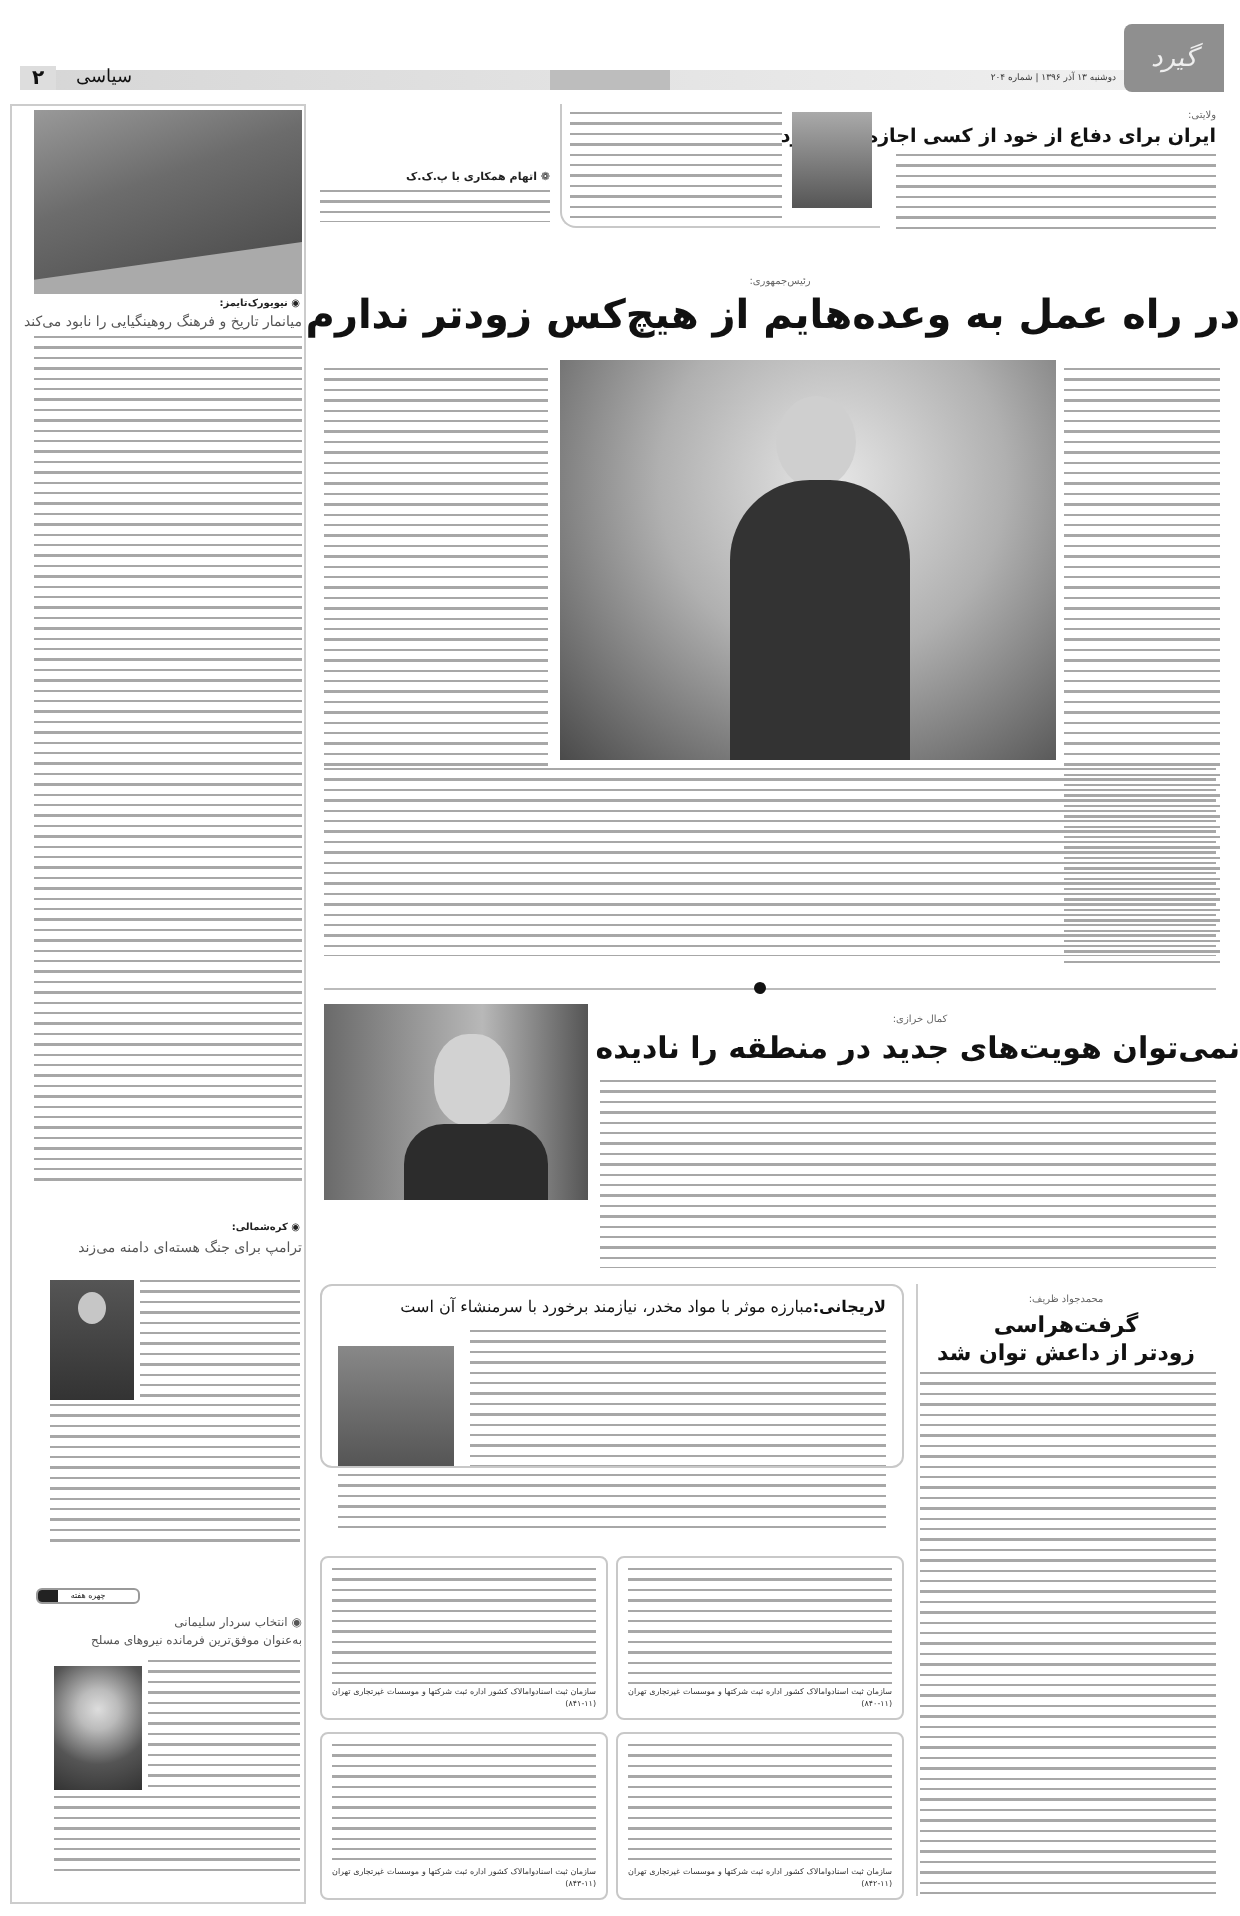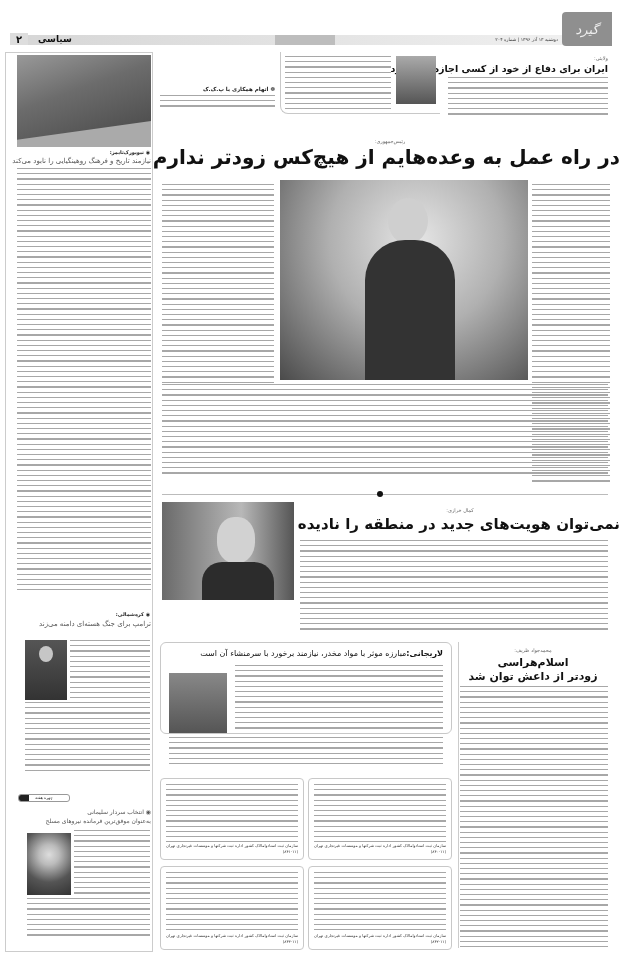--- a/index.html
+++ b/index.html
@@ -4,21 +4,21 @@
 <style>
 *{box-sizing:border-box;margin:0;padding:0}
 body{width:620px;height:958px;background:#fff;font-family:"DejaVu Sans",sans-serif;color:#222;position:relative;overflow:hidden;direction:rtl}
 .abs{position:absolute}
 .txt{font-size:4px;line-height:6px;color:#555;text-align:justify;overflow:hidden}
 .txt-lines{background:repeating-linear-gradient(to bottom,#8a8a8a 0,#8a8a8a 1.2px,transparent 1.2px,transparent 5.2px);opacity:.75}
 .header-bar{left:10px;top:35px;width:600px;height:10px;background:linear-gradient(to left,#f2f2f2 0%,#e6e6e6 40%,#d6d6d6 100%)}
 .header-bar .mid{position:absolute;left:265px;top:0;width:60px;height:10px;background:#bdbdbd}
 .logo{right:8px;top:12px;width:50px;height:34px;background:#8f8f8f;border-radius:4px 0 0 4px;color:#eee;font-family:"DejaVu Serif",serif;font-size:13px;display:flex;align-items:center;justify-content:center;font-style:italic}
 .date{right:62px;top:37px;font-size:4.5px;color:#333}
-.section{left:38px;top:34px;font-size:9px;font-weight:bold;color:#111}
+.section{left:38px;top:34px;font-size:9px;font-weight:normal;color:#111}
 .pagenum{left:10px;top:33px;width:18px;height:12px;background:#ddd;font-weight:bold;font-size:10px;display:flex;align-items:center;justify-content:center;color:#111}
 .kicker{font-size:5px;color:#666}
 .h-main{font-weight:bold;color:#111;white-space:nowrap}
 .photo{background:#777;overflow:hidden}
 .box{border:1px solid #c8c8c8;border-radius:6px}
 .sep{height:1px;background:#bbb}
 </style>
 </head>
 <body>
 
@@ -66,21 +66,21 @@
 <div class="abs txt txt-lines" style="left:300px;top:540px;width:308px;height:94px"></div>
 
 <div class="abs box" style="left:160px;top:642px;width:292px;height:92px">
   <div class="h-main" style="position:absolute;right:8px;top:6px;font-size:8px;font-weight:normal"><b>لاریجانی:</b><span>مبارزه موثر با مواد مخدر، نیازمند برخورد با سرمنشاء آن است</span></div>
   <div class="abs photo" style="left:8px;top:30px;width:58px;height:60px;background:linear-gradient(#888,#555)"></div>
   <div class="abs txt txt-lines" style="right:8px;top:22px;width:208px;height:68px"></div>
   <div class="abs txt txt-lines" style="right:8px;top:94px;width:274px;height:30px"></div>
 </div>
 
 <div class="abs kicker" style="right:12px;width:150px;top:647px;text-align:center">محمدجواد ظریف:</div>
-<div class="abs h-main" style="right:12px;width:150px;top:656px;text-align:center;font-size:11px">اسلام‌هراسی</div>
+<div class="abs h-main" style="right:12px;width:150px;top:656px;text-align:center;font-size:11px">گرفت‌هراسی</div>
 <div class="abs h-main" style="right:12px;width:150px;top:670px;text-align:center;font-size:11px">زودتر از داعش توان شد</div>
 <div class="abs txt txt-lines" style="right:12px;top:686px;width:148px;height:262px"></div>
 <div class="abs" style="left:458px;top:642px;width:1px;height:306px;background:#ccc"></div>
 
 <div class="abs box" style="left:160px;top:778px;width:144px;height:82px;border-radius:4px">
   <div class="txt txt-lines" style="position:absolute;right:5px;top:5px;width:132px;height:58px"></div>
   <div class="txt" style="position:absolute;right:5px;top:64px;width:132px;color:#333;font-size:4px">سازمان ثبت اسناد‌وامالاک کشور اداره ثبت شرکتها و موسسات غیرتجاری تهران (۱۱-۸۴۱)</div>
 </div>
 <div class="abs box" style="left:308px;top:778px;width:144px;height:82px;border-radius:4px">
   <div class="txt txt-lines" style="position:absolute;right:5px;top:5px;width:132px;height:58px"></div>
@@ -93,21 +93,21 @@
 <div class="abs box" style="left:308px;top:866px;width:144px;height:84px;border-radius:4px">
   <div class="txt txt-lines" style="position:absolute;right:5px;top:5px;width:132px;height:58px"></div>
   <div class="txt" style="position:absolute;right:5px;top:66px;width:132px;color:#333;font-size:4px">سازمان ثبت اسناد‌وامالاک کشور اداره ثبت شرکتها و موسسات غیرتجاری تهران (۱۱-۸۴۲)</div>
 </div>
 
 <div class="abs" style="left:5px;top:52px;width:148px;height:900px;border:1px solid #ccc"></div>
 <div class="abs photo" style="left:17px;top:55px;width:134px;height:92px;background:linear-gradient(160deg,#999 0%,#6c6c6c 40%,#444 100%)">
   <div style="position:absolute;left:0;bottom:0;width:134px;height:26px;background:#aaa;transform:skewY(-8deg);transform-origin:right"></div>
 </div>
 <div class="abs" style="right:470px;top:149px;font-size:5px;font-weight:bold;white-space:nowrap"><span>◉ </span><span>نیویورک‌تایمز:</span></div>
-<div class="abs" style="left:17px;width:134px;top:157px;font-size:7px;color:#555;white-space:nowrap;text-align:right">نیازمند تاریخ و فرهنگ روهینگیایی را نابود می‌کند</div>
+<div class="abs" style="left:17px;width:134px;top:157px;font-size:7px;color:#555;white-space:nowrap;text-align:right">میانمار تاریخ و فرهنگ روهینگیایی را نابود می‌کند</div>
 <div class="abs txt txt-lines" style="left:17px;top:168px;width:134px;height:424px"></div>
 
 <div class="abs" style="right:470px;top:611px;font-size:5px;font-weight:bold;white-space:nowrap"><span>◉ </span><span>کره‌شمالی:</span></div>
 <div class="abs" style="left:17px;width:134px;top:620px;font-size:7px;color:#555;white-space:nowrap;text-align:right">ترامپ برای جنگ هسته‌ای دامنه می‌زند</div>
 <div class="abs photo" style="left:25px;top:640px;width:42px;height:60px;background:linear-gradient(#555,#333)">
   <div style="position:absolute;left:14px;top:6px;width:14px;height:16px;border-radius:50%;background:#c6c6c6"></div>
 </div>
 <div class="abs txt txt-lines" style="left:70px;top:640px;width:80px;height:60px"></div>
 <div class="abs txt txt-lines" style="left:25px;top:702px;width:125px;height:70px"></div>
 

